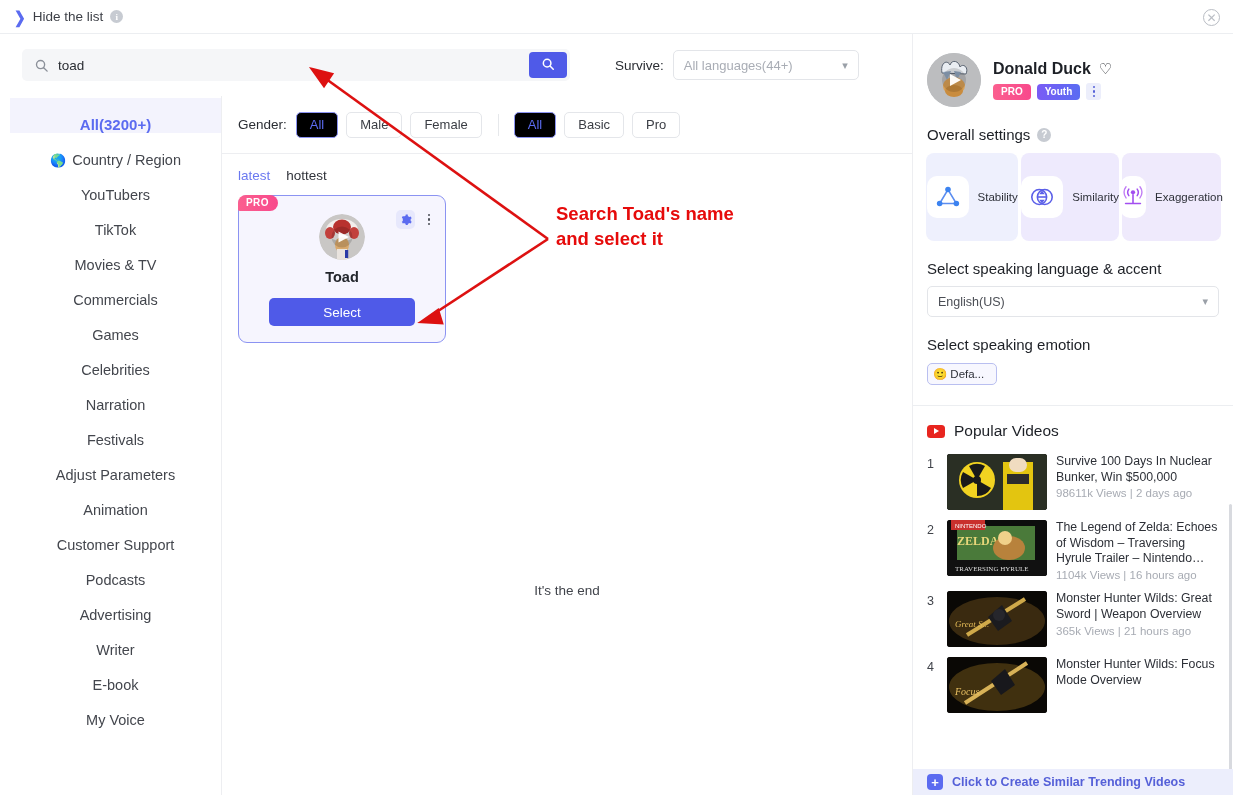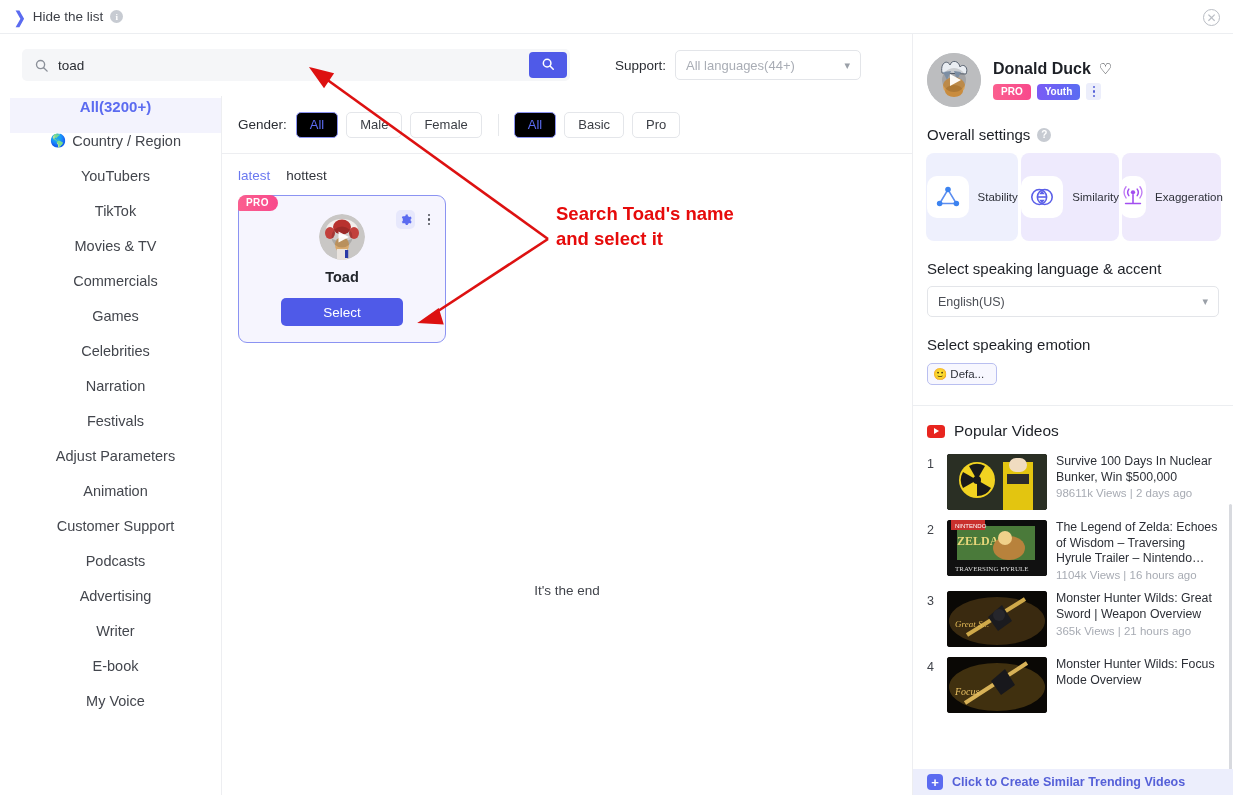--- a/index.html
+++ b/index.html
@@ -76,21 +76,21 @@
   }
   .lang-select .caret { color: #9aa0a8; font-size: 11px; }
 
   
   .leftnav {
     position: absolute; left: 0; top: 96px; width: 222px; height: 699px;
     background: #fff; border-right: 1px solid #edeef1;
     padding-top: 2px; overflow: hidden;
   }
   .nav-item {
-    height: 35px; display: flex; align-items: flex-start; justify-content: center;
+    height: 35px; display: flex; align-items: flex-end; justify-content: center;
     font-size: 14.5px; color: #43464d; cursor: pointer; gap: 6px; margin-left: 10px;
   }
   .nav-item.active {
     background: #f3f3fd; color: #5b6bf0; font-weight: bold; font-size: 15px;
   }
   .globe { font-size: 13px; }
 
   
   .center {
     position: absolute; left: 222px; top: 96px; width: 690px; height: 699px;
@@ -147,21 +147,21 @@
   .avatar-wrap {
     position: absolute; left: 50%; top: 18px; transform: translateX(-50%);
     width: 46px; height: 46px; border-radius: 50%; overflow: hidden;
   }
   .card-name {
     position: absolute; top: 73px; left: 0; width: 100%; text-align: center;
     font-size: 14.5px; font-weight: bold; color: #23262c;
   }
   .select-btn {
     position: absolute; left: 50%; transform: translateX(-50%); top: 102px;
-    width: 122px; height: 28px; border-radius: 5px; background: #4f5ae8;
+    width: 146px; height: 28px; border-radius: 5px; background: #4f5ae8;
     color: #fff; font-size: 13.5px; display: flex; align-items: center;
     justify-content: center; cursor: pointer; border: 0;
     font-family: "Liberation Sans", sans-serif;
   }
   .end-note {
     position: absolute; left: 0; top: 487px; width: 100%;
     text-align: center; font-size: 13.5px; color: #41444b;
   }
 
   
@@ -305,21 +305,21 @@
         <span>
           <svg width="14" height="14" viewBox="0 0 24 24" fill="none" stroke="#fff" stroke-width="2.6">
             <circle cx="10.5" cy="10.5" r="6.5"></circle>
               <line x1="15.5" y1="15.5" x2="21" y2="21" stroke-linecap="round"></line>
           </svg>
         </span>
       </button>
     </div>
 
     <div class="lang-wrap">
-      <span class="lang-label">Support:</span>
+      <span class="lang-label">Survive:</span>
       <div class="lang-select">
         <span>All languages(44+)</span>
         <span class="caret">▾</span>
       </div>
     </div>
   </div>
 
   <div class="leftnav" id="leftnav">
       <div class="nav-item active">
         <span>All(3200+)</span>

